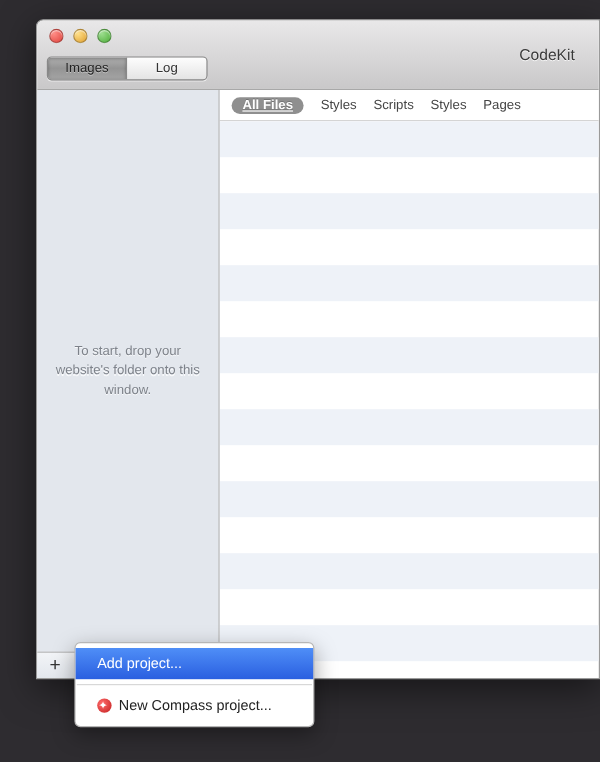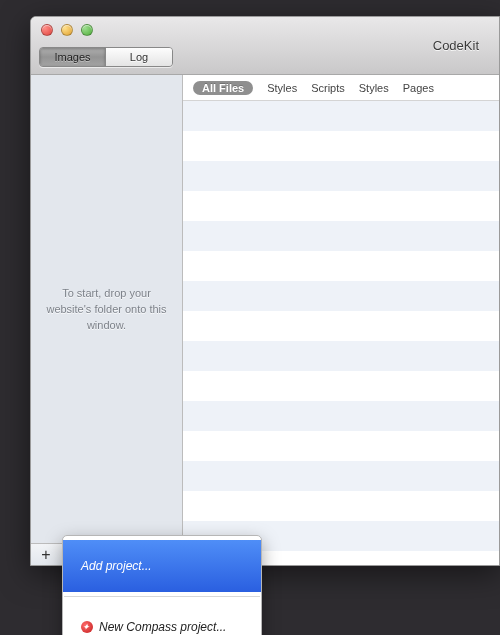--- a/index.html
+++ b/index.html
@@ -140,20 +140,21 @@
     font-size: 11px;
     color: #444;
   }
   .filter.active {
     background: #8f8f8f;
     color: #fff;
     padding: 1px 9px;
     border-radius: 9px;
     font-weight: bold;
     text-shadow: 0 -1px 0 rgba(0,0,0,0.2);
+    text-decoration: underline;
   }
   .filelist {
     flex: 1;
     overflow: hidden;
   }
   .row {
     height: 30px;
   }
   .row.alt { background: #eef2f8; }
   
@@ -164,26 +165,25 @@
     width: 200px;
     background: #fff;
     border: 1px solid #b6b6b6;
     border-radius: 5px;
     box-shadow: 0 6px 18px rgba(0,0,0,0.35);
     padding: 4px 0;
     font-size: 12px;
     color: #222;
   }
   .menu-item {
-    padding: 18px 18px;
+    padding: 5px 18px;
     line-height: 16px;
     display: flex;
     align-items: center;
     gap: 6px;
-    font-style: italic;
   }
   .menu-item.hl {
     background: linear-gradient(#4f8ef7, #2a5fe0);
     color: #fff;
   }
   .menu-sep {
     height: 1px;
     background: #d8d8d8;
     margin: 4px 1px;
   }

